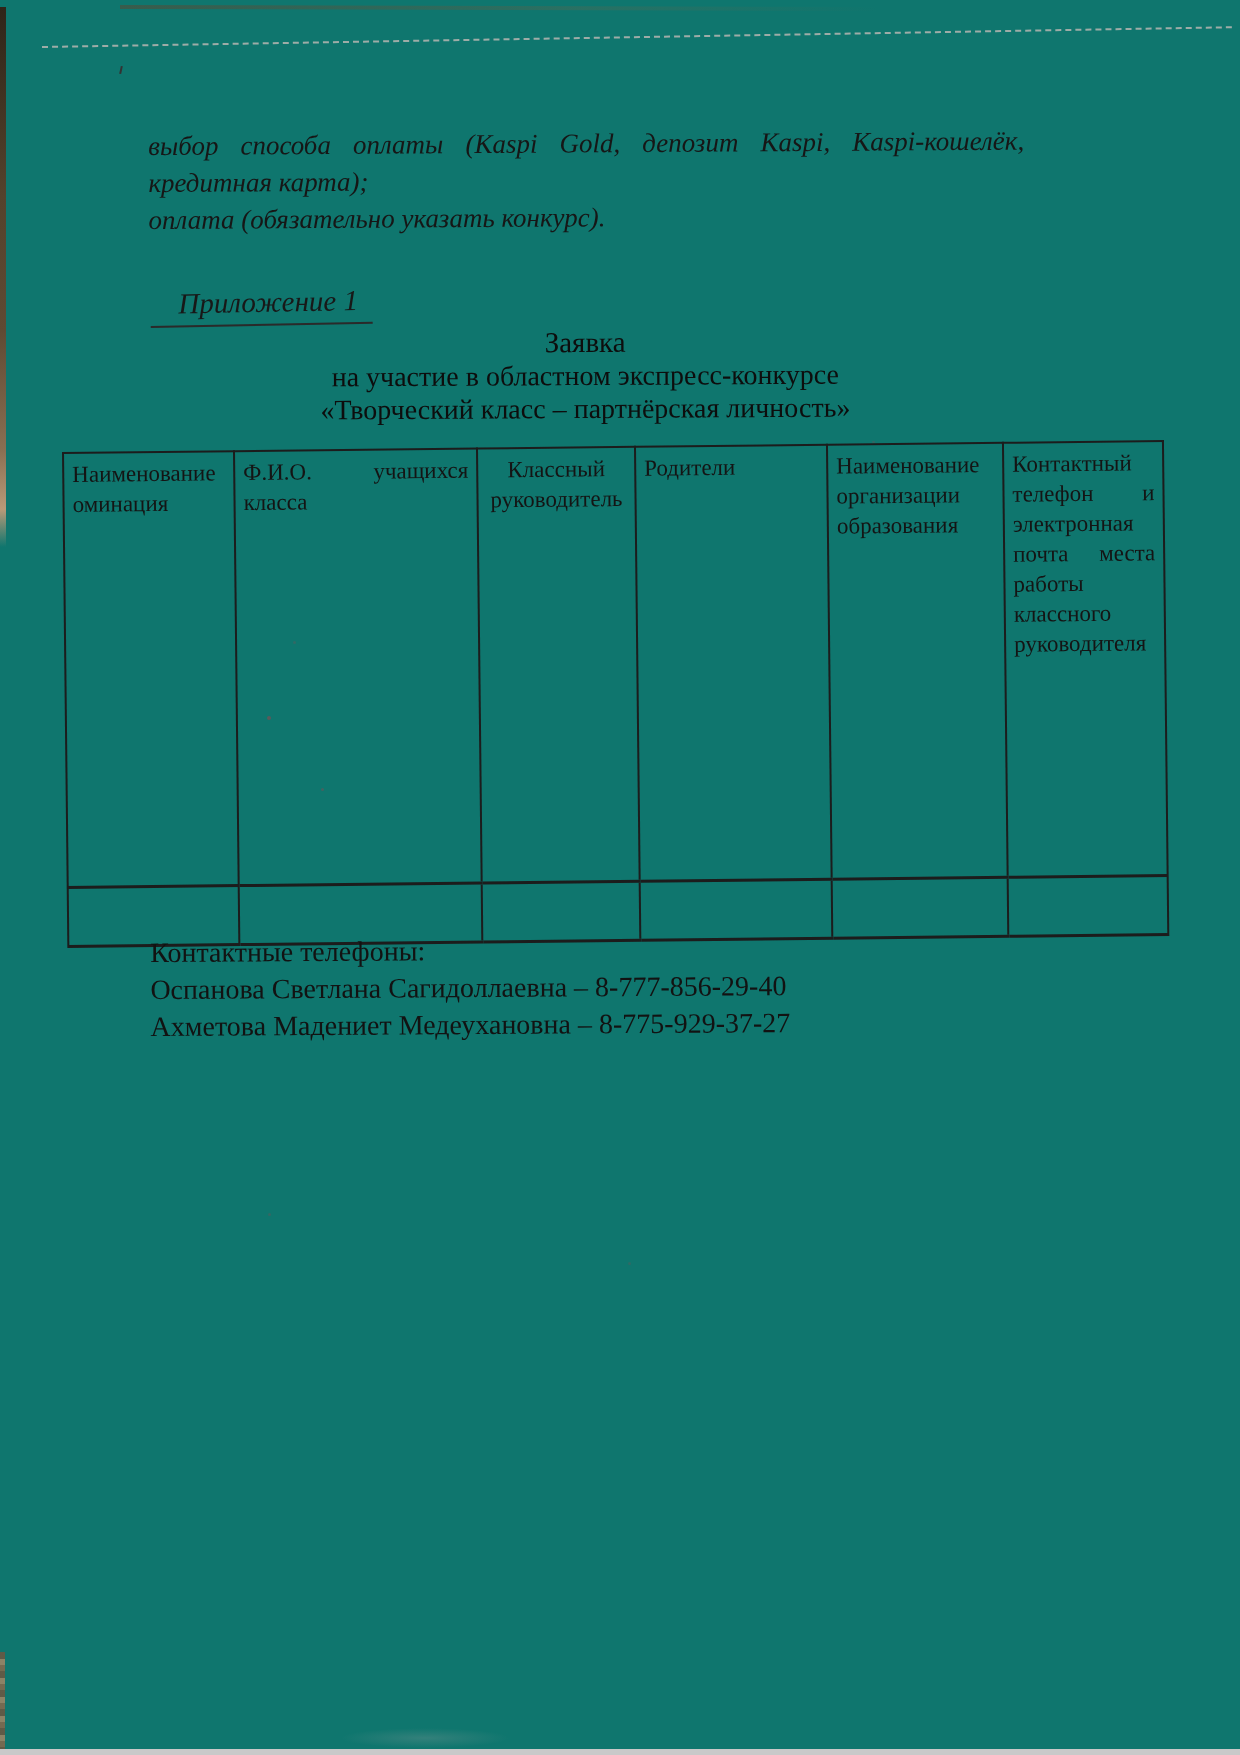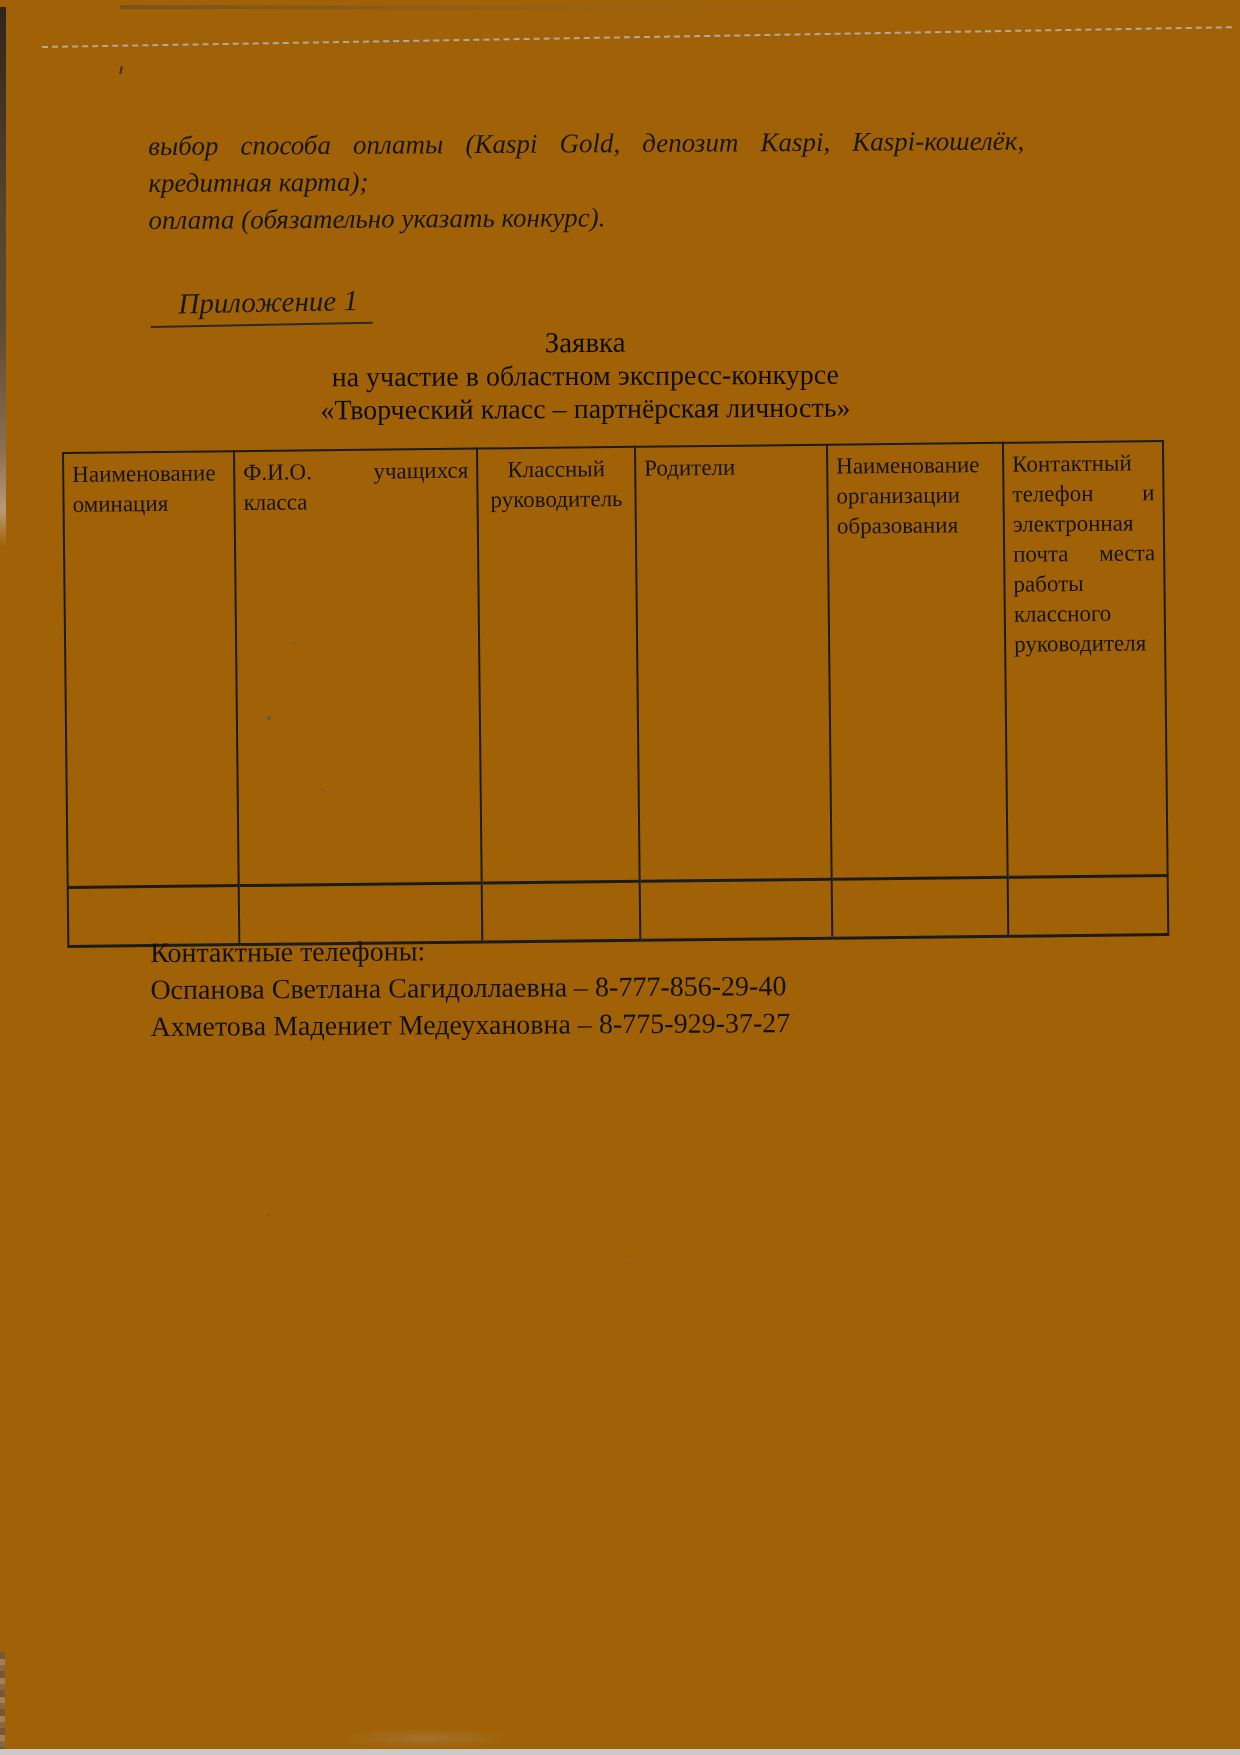--- a/index.html
+++ b/index.html
@@ -1,20 +1,20 @@
 <!DOCTYPE html>
 <html><head>
 <meta charset="utf-8">
 <style>
   html,body{margin:0;padding:0;background:#e8e8e8;}
   .page{
     position:relative;
     width:1240px;height:1755px;
     margin:0 auto;
-    background:#a16207;
+    background:#0f766e;
     overflow:hidden;
     font-family:"Liberation Serif","DejaVu Serif",serif;
     color:#1b1b1b;
   }
 
   
   .edge-top{
     position:absolute;left:0;top:0;width:1012px;height:9px;
     background:linear-gradient(to right,#33291c 0%,#55432e 22%,#4637255 38%,#55432e 52%,#6b5741 72%,#8a7257 90%,rgba(138,114,87,0) 100%);
     border-bottom-right-radius:6px;

